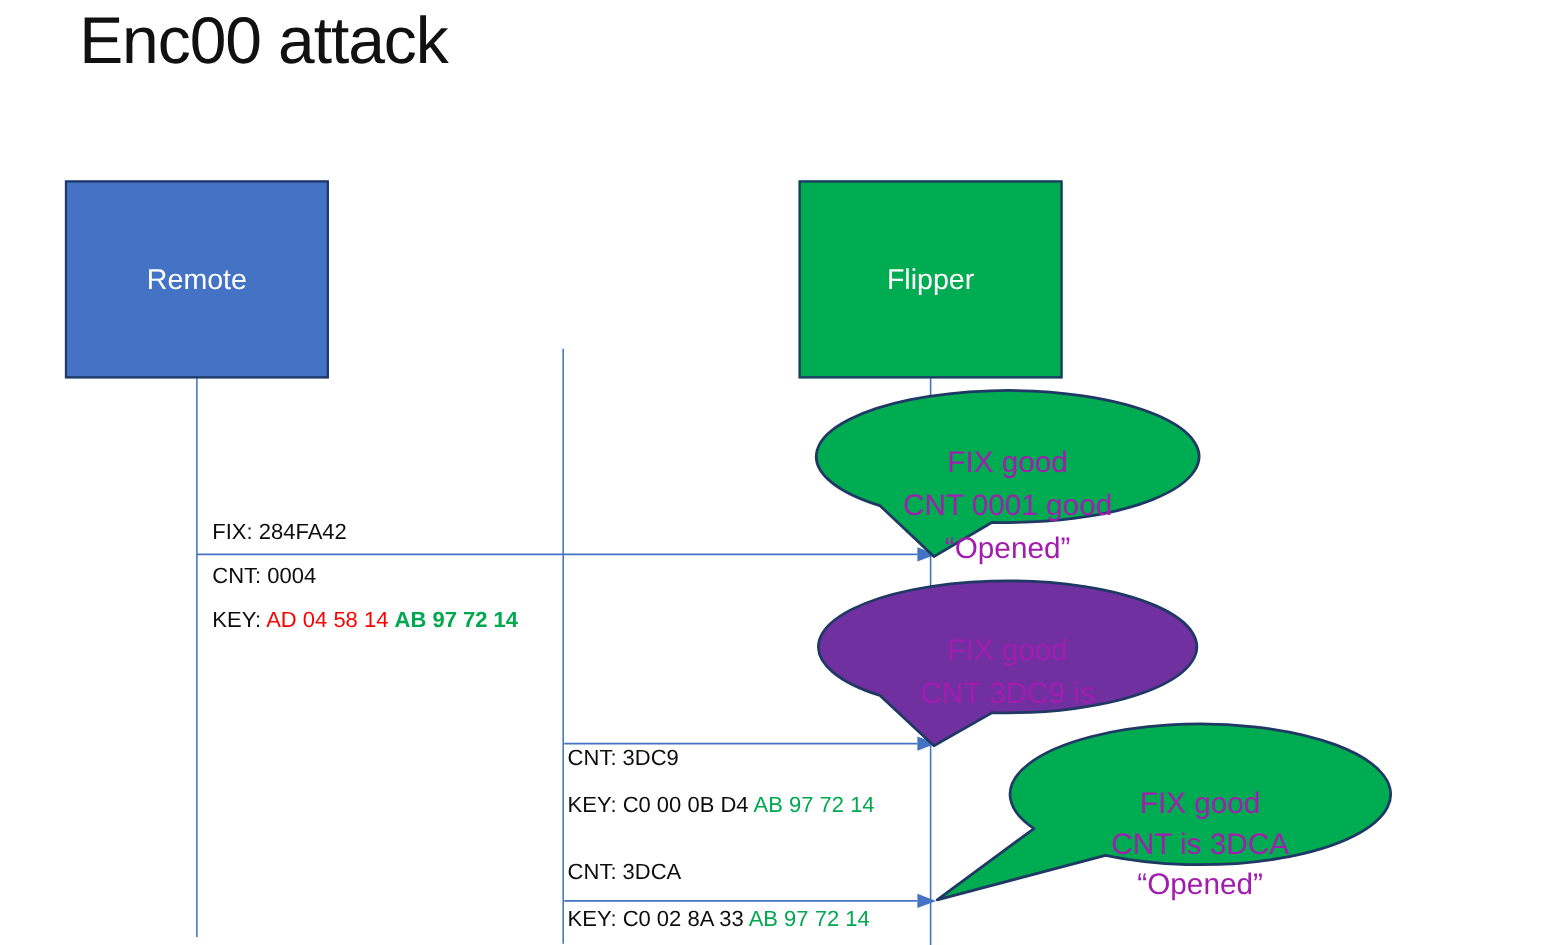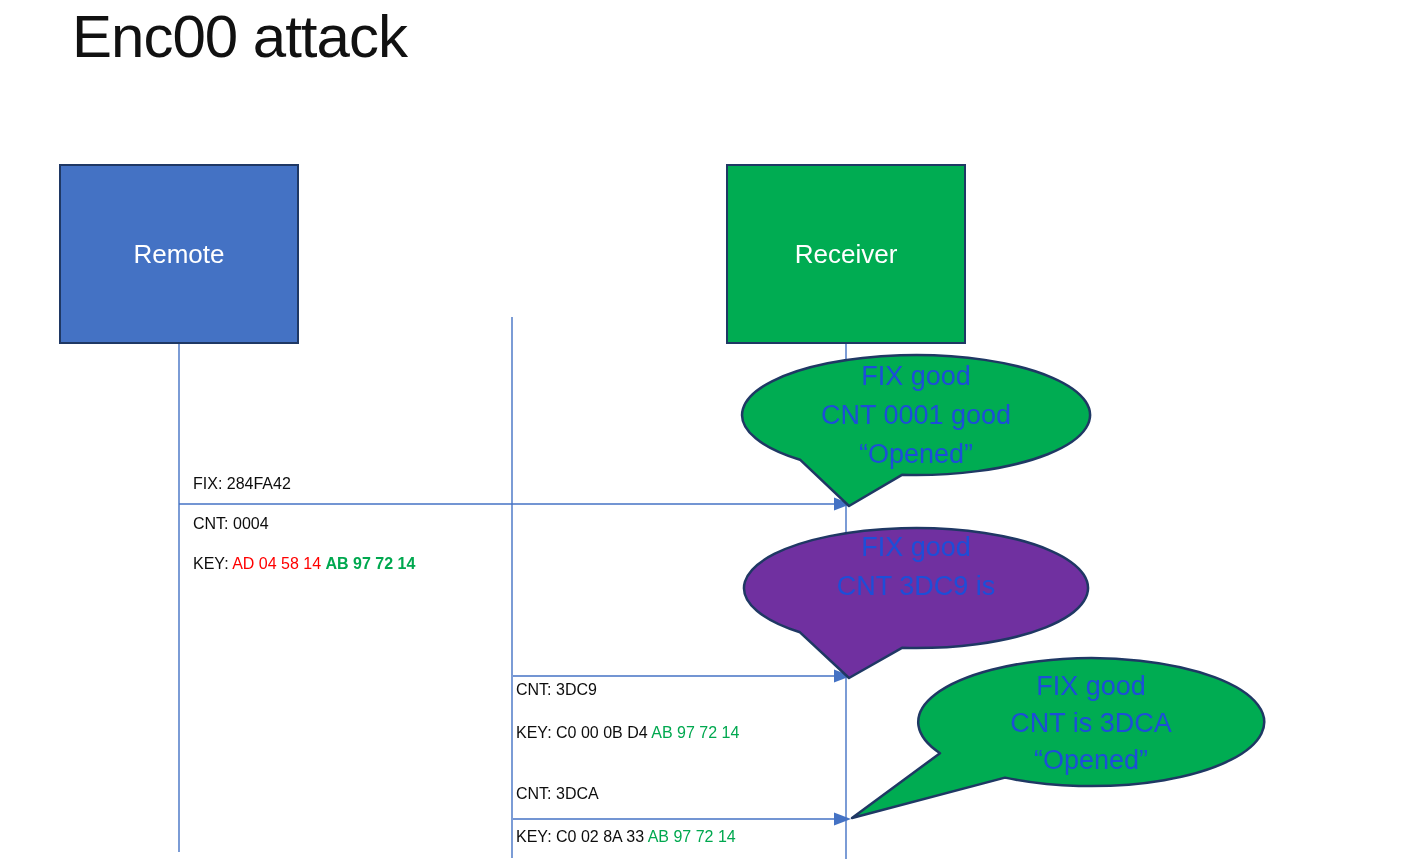--- a/index.html
+++ b/index.html
@@ -16,31 +16,31 @@
   .actor-box{
     position:absolute;top:164px;width:240px;height:180px;
     border:2px solid #1F3864;box-sizing:border-box;
     display:flex;align-items:center;justify-content:center;
     color:#ffffff;font-size:26px;
   }
   .actor-remote{left:59px;background:#4472C4;}
   .actor-flipper{left:392px;background:#ED7D31;}
   .actor-receiver{left:726px;background:#00AC52;}
   .msg{
-    position:absolute;font-size:16px;color:#0d0d0d;white-space:nowrap;
+    position:absolute;font-size:20px;color:#0d0d0d;white-space:nowrap;
   }
   .msg-1{left:193px;top:464px;line-height:40px;}
   .msg-2{left:516px;top:632px;line-height:43px;margin-top:36px;}
   .msg-3{left:516px;top:772px;line-height:43px;}
   .key-changing{color:#FF0000;}
   .key-fixed{color:#00A84F;}
   .key-fixed-bold{color:#00A84F;font-weight:bold;}
   .bubble-text{
     position:absolute;width:344px;text-align:center;
-    color:#1d4ed8;font-size:27px;
+    color:#a21caf;font-size:27px;margin-top:44px;
   }
   .bubble-text-1{left:744px;top:357px;line-height:39px;}
   .bubble-text-2{left:744px;top:528px;line-height:39px;}
   .bubble-text-3{left:919px;top:668px;line-height:37px;}
 </style>
 </head>
 <body>
 
 <div class="stage">
 
@@ -61,21 +61,21 @@
 
     <path d="M 800 459.7 A 174 60 0 1 1 902 474.8 L 849 506 Z" fill="#00AC52" stroke="#1F3864" stroke-width="2.5" stroke-linejoin="round"></path>
     <path d="M 800 632.3 A 172 60 0 1 1 902 647.8 L 849 678 Z" fill="#7030A0" stroke="#1F3864" stroke-width="2.5" stroke-linejoin="round"></path>
     <path d="M 940 753.2 A 173 64 0 1 1 1005 777.6 L 852 818 Z" fill="#00AC52" stroke="#1F3864" stroke-width="2.5" stroke-linejoin="round"></path>
   </svg>
 
   <div class="actor-box actor-remote">
     <span>Remote</span>
   </div>
   <div class="actor-box actor-receiver">
-    <span>Receiver</span>
+    <span>Flipper</span>
   </div>
 
   <div class="msg msg-1">
     <div><span>FIX: 284FA42</span></div>
     <div><span>CNT: 0004</span></div>
     <div><span>KEY: </span><span class="key-changing">AD 04 58 14 </span><span class="key-fixed-bold">AB 97 72 14</span></div>
   </div>
 
   <div class="msg msg-2">
     <div><span>CNT: 3DC9</span></div>

